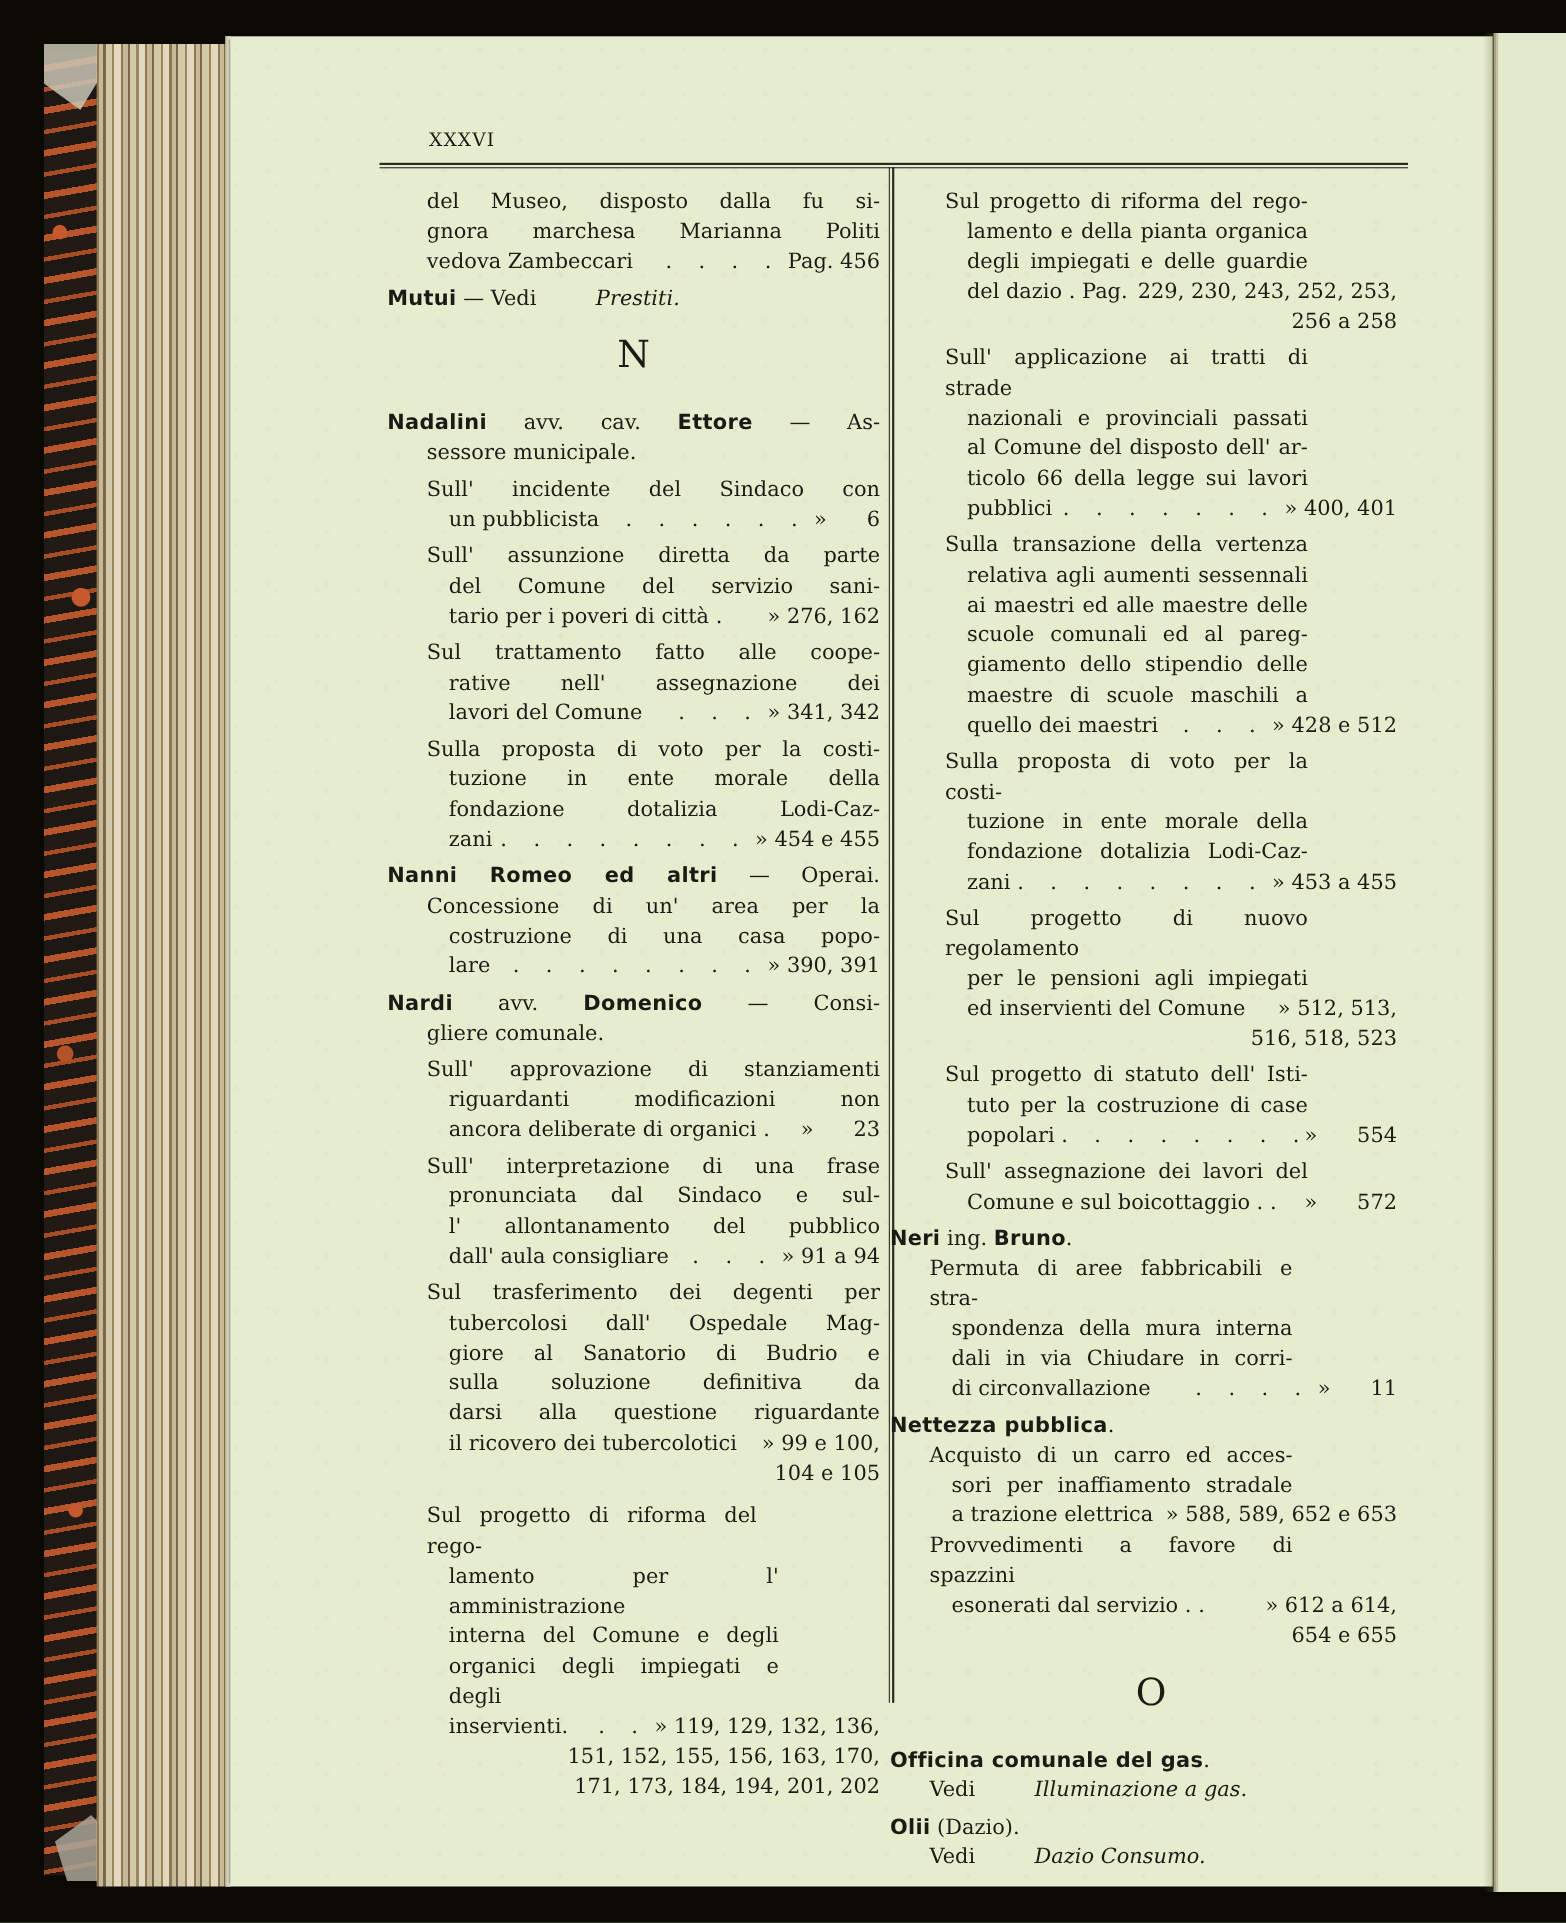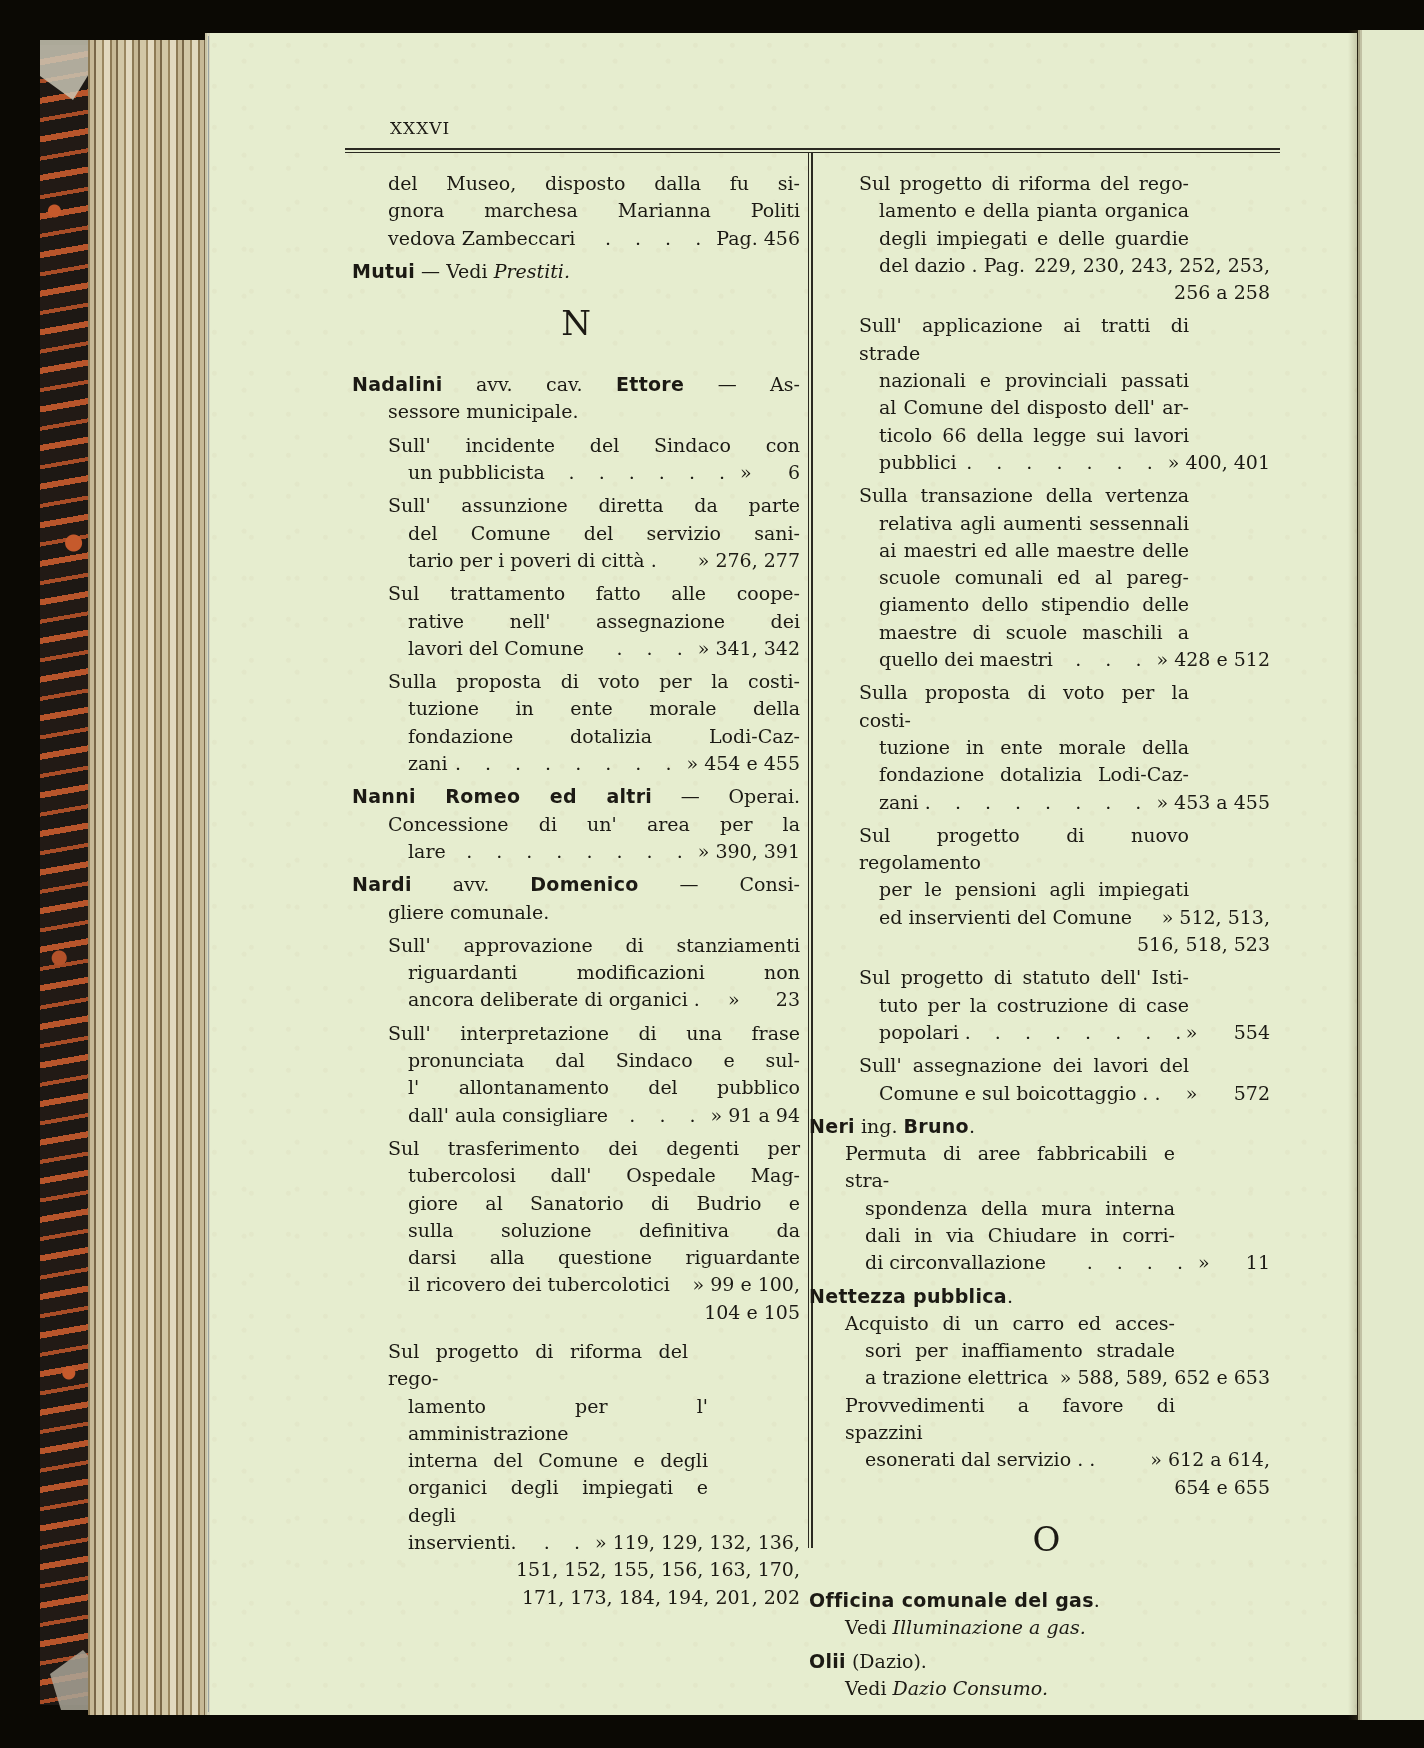--- a/index.html
+++ b/index.html
@@ -46,21 +46,21 @@
   .col { position:absolute; font-size:19px; line-height:27.3px; }
   .col-left { left:352px; top:170px; width:448px; }
   .col-right { left:823px; top:170px; width:447px; }
 
   .line { white-space:nowrap; display:flex; justify-content:space-between; }
   .ind1 { padding-left:36px; }
   .ind2 { padding-left:56px; }
   .justify { text-align:justify; text-align-last:justify; display:block; }
   .right { display:block; text-align:right; }
   .head { font-family:"DejaVu Sans", "Liberation Sans", sans-serif; font-weight:bold; letter-spacing:.3px; }
-  .it { font-style:italic; }
+  .it { font-style:italic;margin-left:48px; }
   .gap { height:6px; }
   .letter { text-align:center; font-size:34px; line-height:40px; margin:18px 0 28px; font-family:"DejaVu Serif", serif; }
   .leader { flex:1; overflow:hidden; letter-spacing:9px; padding:0 6px; text-align:right; }
   .ref { white-space:nowrap; }
 </style>
 </head>
 <body>
 
 <div class="spine"></div>
 <div class="spine-corner-top"></div>
@@ -103,21 +103,21 @@
         <span class="leader">. . . . . .</span>
         <span class="ref" style="white-space:pre">»      6</span>
       </div>
     <div class="gap"></div>
 
     <span class="ind1 justify">Sull' assunzione diretta da parte</span>
     <span class="ind2 justify">del Comune del servizio sani-</span>
     <div class="line ind2">
         <span>tario per i poveri di città .</span>
         <span class="leader"></span>
-        <span class="ref">» 276, 277</span>
+        <span class="ref">» 276, 162</span>
       </div>
     <div class="gap"></div>
 
     <span class="ind1 justify">Sul trattamento fatto alle coope-</span>
     <span class="ind2 justify">rative nell' assegnazione dei</span>
     <div class="line ind2">
         <span>lavori del Comune</span>
         <span class="leader">. . .</span>
         <span class="ref">» 341, 342</span>
       </div>
@@ -130,20 +130,21 @@
         <span>zani</span>
         <span class="leader">. . . . . . . .</span>
         <span class="ref">» 454 e 455</span>
       </div>
   </div>
   <div class="gap"></div>
 
   <div>
     <span class="justify"><span class="head">Nanni Romeo ed altri</span><span> — Operai.</span></span>
     <span class="ind1 justify">Concessione di un' area per la</span>
+    <span class="ind2 justify">costruzione di una casa popo-</span>
     <div class="line ind2">
         <span>lare</span>
         <span class="leader">. . . . . . . .</span>
         <span class="ref">» 390, 391</span>
       </div>
   </div>
   <div class="gap"></div>
 
   <div>
     <span class="justify"><span class="head">Nardi</span><span> avv. </span><span class="head">Domenico</span><span> — Consi-</span></span>

